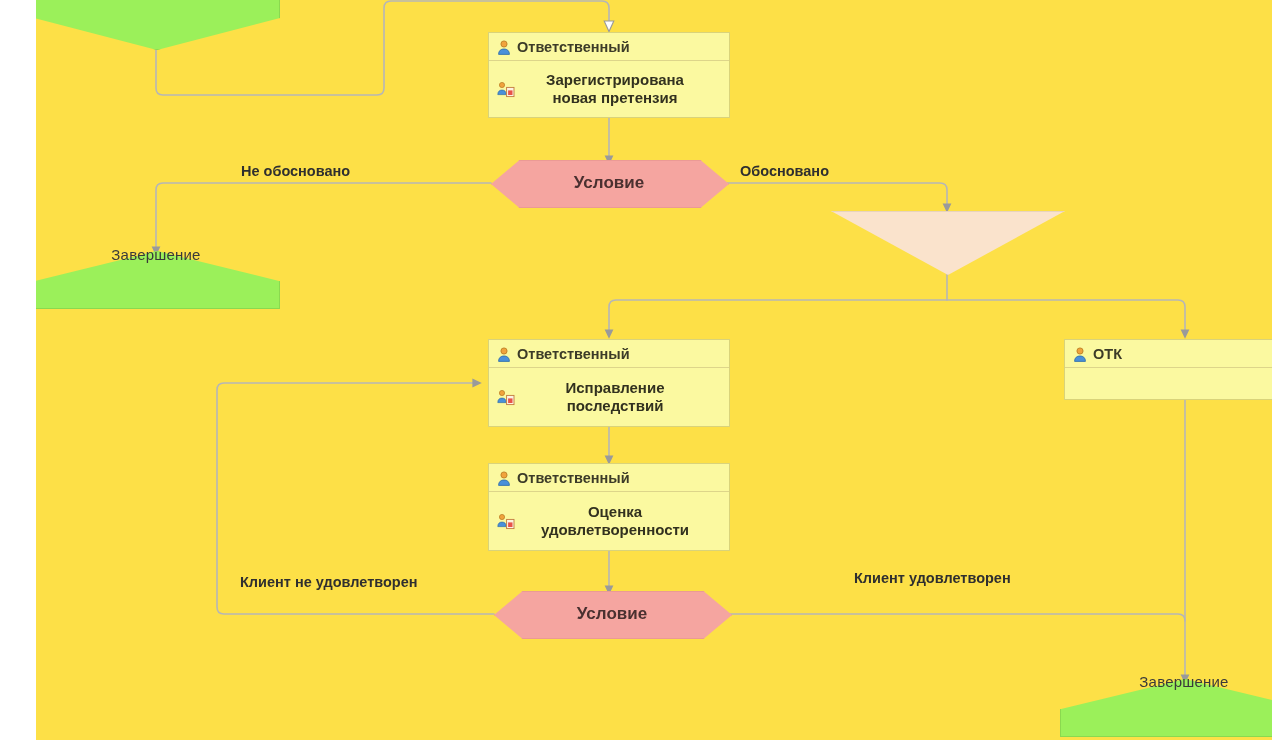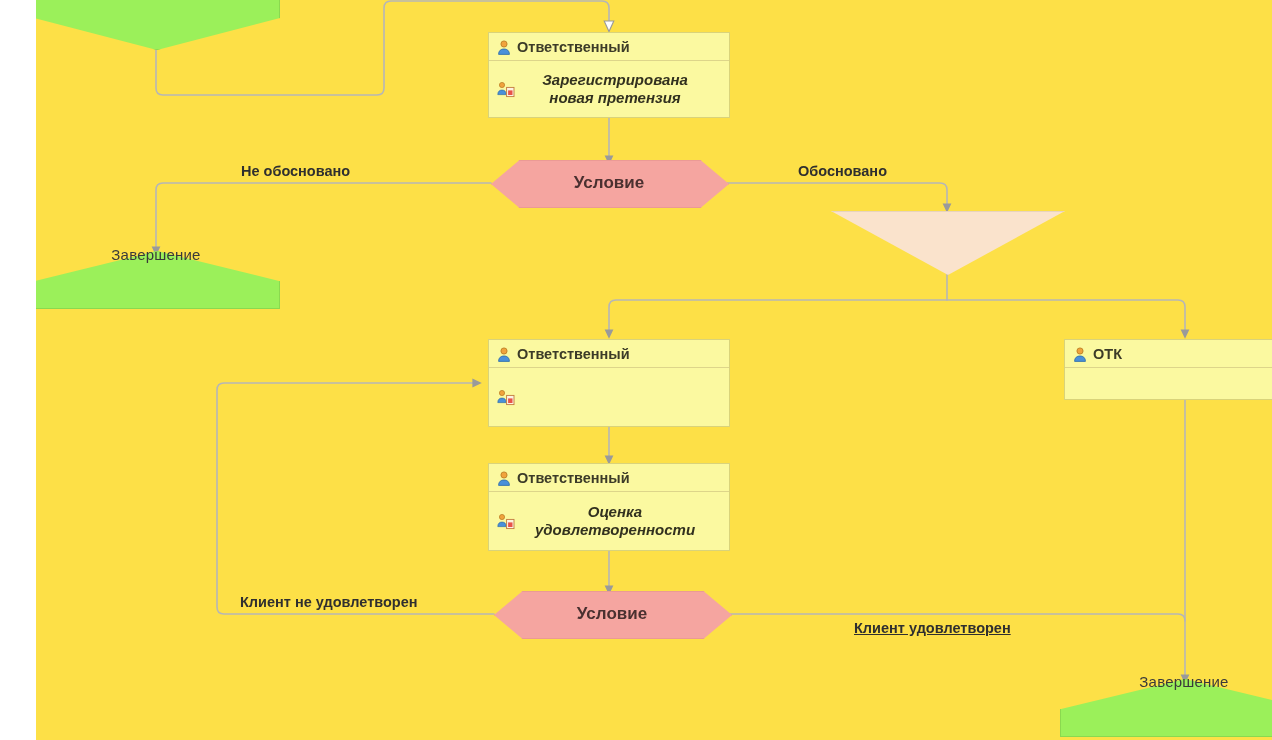--- a/index.html
+++ b/index.html
@@ -129,21 +129,20 @@
     font-weight: bold;
     color: #3c3b28;
     white-space: nowrap;
   }
   .task .body {
     flex: 1;
     display: flex;
     align-items: center;
     padding: 2px 6px 2px 6px;
     position: relative;
-    font-style: italic;
   }
   .task .body .title {
     flex: 1;
     text-align: center;
     font-size: 15px;
     font-weight: bold;
     color: #32311f;
     line-height: 1.22;
     padding-right: 8px;
   }
@@ -237,21 +236,21 @@
     </div>
   </div>
 
   <div class="node cond" style="left:455px; top:160px; width:236px; height:46px;">
     <div class="shape"></div>
     <div class="label">Условие</div>
   </div>
 
   <div class="elabel" style="left:205px; top:163px;">Не обосновано</div>
 
-  <div class="elabel" style="left:762px; top:163px;">Обосновано</div>
+  <div class="elabel" style="left:704px; top:163px;">Обосновано</div>
 
   <div class="node term end" style="left:-2px; top:251px; width:244px; height:56px;">
     <div class="shape"></div>
     <div class="label">Завершение</div>
   </div>
 
   <div class="node fork" style="left:795px; top:211px; width:232px; height:62px;">
     <div class="shape"></div>
   </div>
 
@@ -263,20 +262,24 @@
       </svg>
       <span class="role">Ответственный</span>
     </div>
     <div class="body">
       <svg class="ico ico-task" viewBox="0 0 18 17">
         <circle cx="5" cy="4" r="2.6" fill="#f0a33c" stroke="#b8791f" stroke-width="0.7"></circle>
         <path d="M0.8,13.6 C0.8,10.4 2.6,9.1 5,9.1 C7.4,9.1 9.2,10.4 9.2,13.6 Z" fill="#4a90d9" stroke="#2b6aa8" stroke-width="0.7"></path>
         <rect x="9.6" y="6.4" width="7.4" height="9.2" fill="#fdf3e0" stroke="#c2793c" stroke-width="0.9"></rect>
         <rect x="11.1" y="9.4" width="4.4" height="4.6" fill="#e8534a"></rect>
       </svg>
+      <div class="title">
+        <div>Исправление</div>
+        <div>последствий</div>
+      </div>
     </div>
   </div>
 
   <div class="node task single" style="left:1028px; top:339px; width:236px; height:61px;">
     <div class="head">
       <svg class="ico ico-person" viewBox="0 0 14 15">
         <circle cx="7" cy="4" r="3.1" fill="#f0a33c" stroke="#b8791f" stroke-width="0.8"></circle>
         <path d="M1.6,14.4 C1.6,10.6 4,9 7,9 C10,9 12.4,10.6 12.4,14.4 Z" fill="#4a90d9" stroke="#2b6aa8" stroke-width="0.8"></path>
       </svg>
       <span class="role">ОТК</span>
@@ -303,22 +306,22 @@
         <div>удовлетворенности</div>
       </div>
     </div>
   </div>
 
   <div class="node cond" style="left:458px; top:591px; width:236px; height:46px;">
     <div class="shape"></div>
     <div class="label">Условие</div>
   </div>
 
-  <div class="elabel" style="left:204px; top:594px;">Клиент не удовлетворен</div>
-
-  <div class="elabel" style="left:818px; top:620px;text-decoration:underline;">Клиент удовлетворен</div>
+  <div class="elabel" style="left:204px; top:574px;">Клиент не удовлетворен</div>
+
+  <div class="elabel" style="left:818px; top:570px;">Клиент удовлетворен</div>
 
   <div class="node term end" style="left:1024px; top:679px; width:248px; height:56px;">
     <div class="shape"></div>
     <div class="label">Завершение</div>
   </div>
 
 </div>
 
 </body></html>

